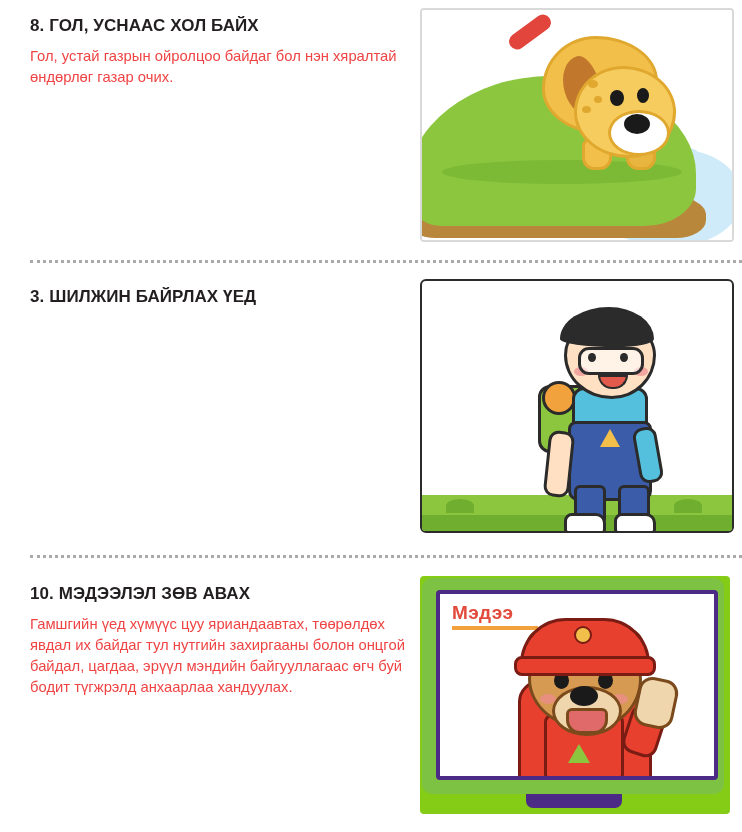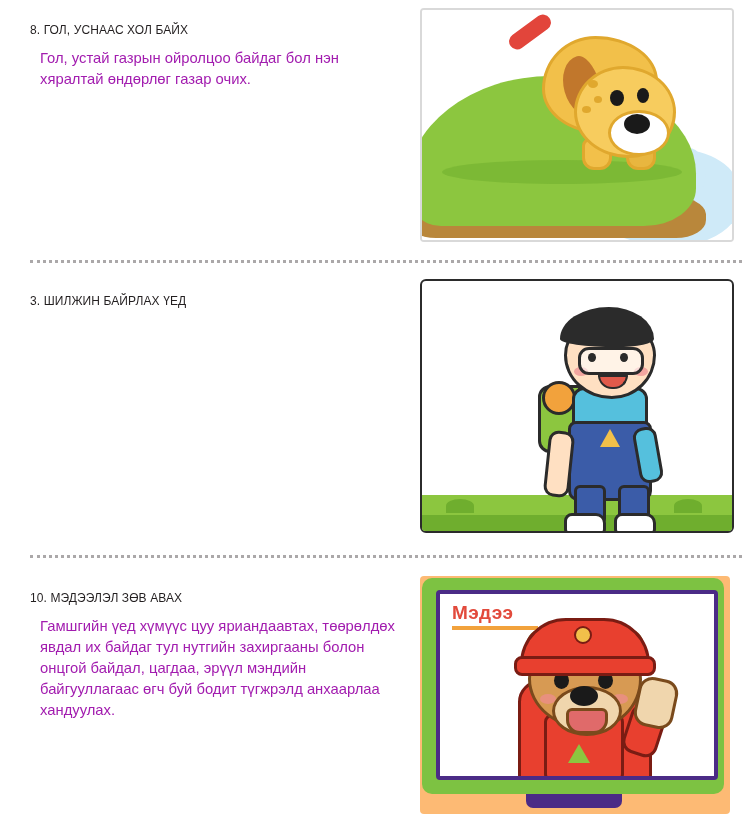--- a/index.html
+++ b/index.html
@@ -27,32 +27,32 @@
     align-items: flex-start;
     box-sizing: border-box;
     padding: 0 0 0 30px;
   }
   .sec-text {
     width: 390px;
     box-sizing: border-box;
     padding-right: 14px;
   }
   .sec-title {
-    font-size: 12px;
-    font-weight: normal;
+    font-size: 17px;
+    font-weight: bold;
     letter-spacing: 0.1px;
     line-height: 1.15;
-    margin: 16px 0 10px 0;
+    margin: 8px 0 10px 0;
     color: #231f20;
   }
   .sec-body {
     font-size: 14.8px;
     line-height: 1.42;
-    margin: 10px;
-    color: #a21caf;
+    margin: 0;
+    color: #ef4444;
   }
   .sec-art {
     width: 310px;
     box-sizing: border-box;
   }
   .art-frame {
     position: relative;
     width: 310px;
     overflow: hidden;
     border-radius: 4px;
@@ -212,21 +212,21 @@
   #art9 .leg {
     position:absolute; top:204px; width:26px; height:34px; background:#3b5ca8;
     border:3px solid #2b2b2b; border-radius:6px;
   }
   #art9 .shoe {
     position:absolute; top:232px; width:36px; height:16px; background:#ffffff;
     border:3px solid #2b2b2b; border-radius:8px 10px 6px 6px;
   }
 
   
-  #art10 { height: 238px; background:#fdba74; }
+  #art10 { height: 238px; background:#84cc16; }
   #art10 .tvshell {
     position:absolute; left:2px; top:2px; width:302px; height:216px;
     background:#7dc242; border-radius:10px;
   }
   #art10 .screen {
     position:absolute; left:16px; top:14px; width:274px; height:182px;
     background:#ffffff; border:4px solid #4b2b86; border-radius:4px; overflow:hidden;
   }
   #art10 .stand {
     position:absolute; left:106px; top:218px; width:96px; height:14px;

